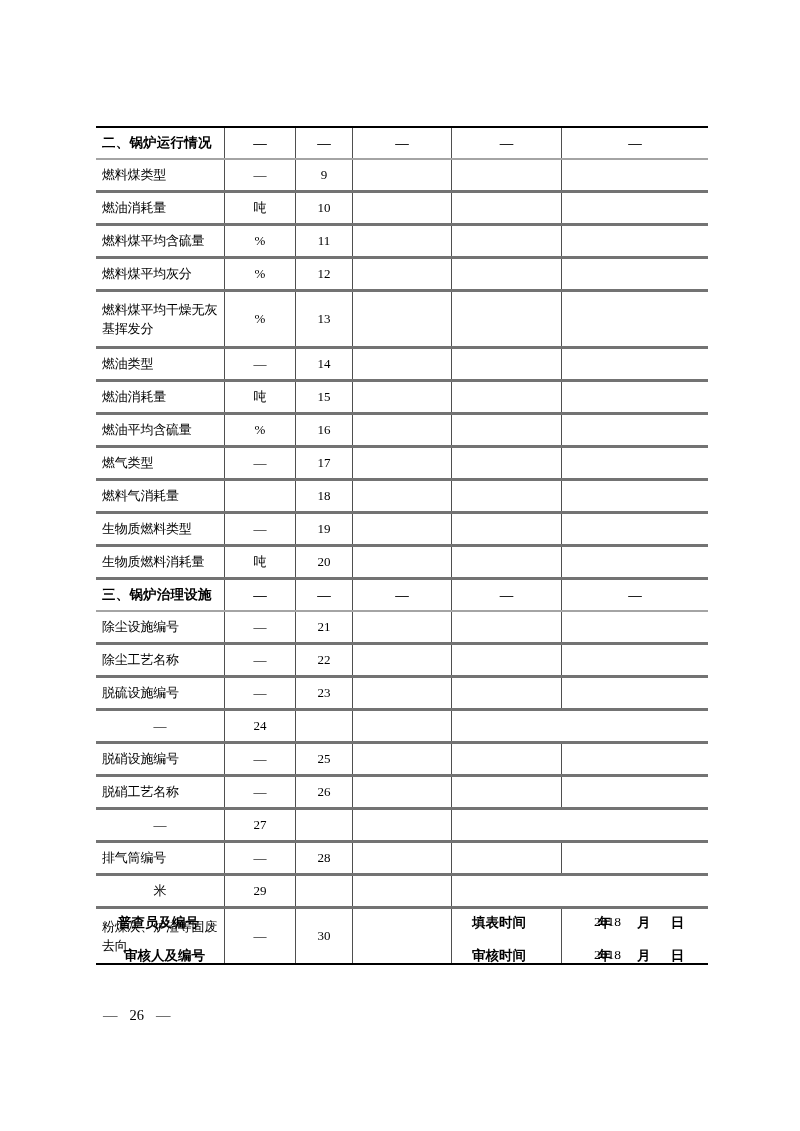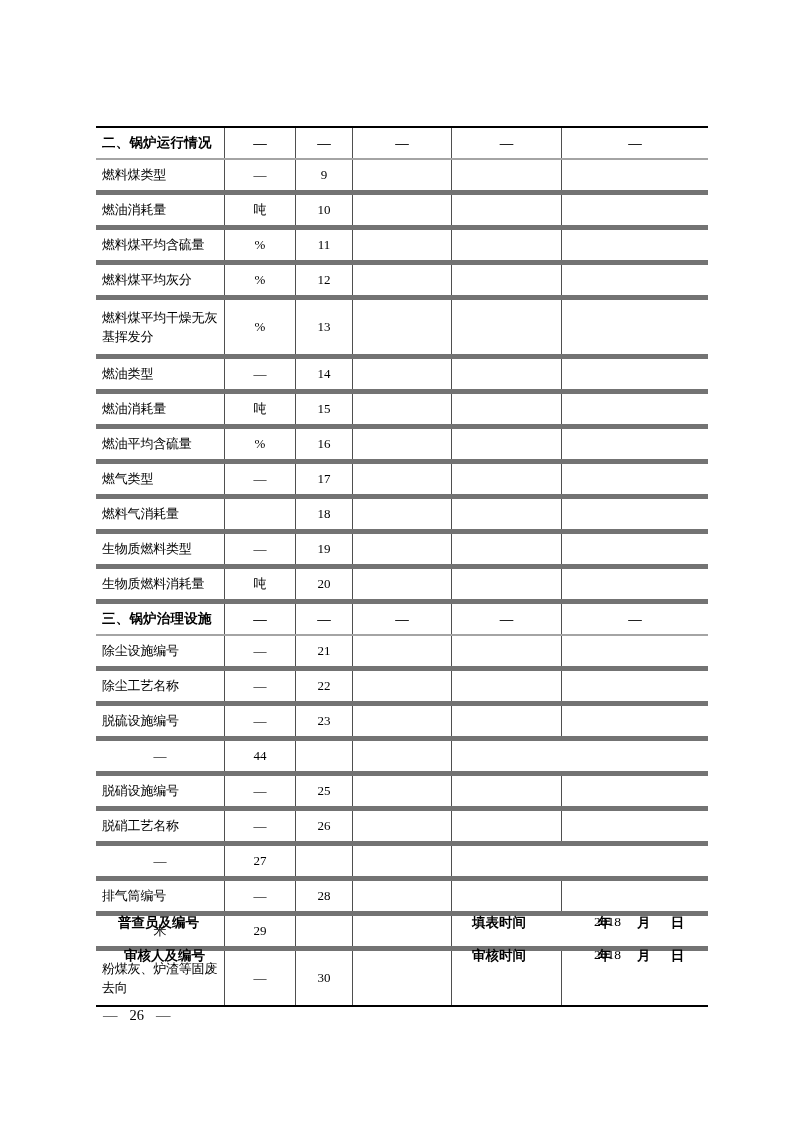--- a/index.html
+++ b/index.html
@@ -25,21 +25,21 @@
     left: 96px;
     top: 126px;
     width: 612px;
     border-top: 2px solid #000000;
     border-bottom: 2px solid #000000;
   }
   .t-row {
     display: grid;
     grid-template-columns: 129px 71px 57px 99px 110px 146px;
     height: 30px;
-    border-bottom: 5px solid #737373;
+    border-bottom: 3px solid #737373;
   }
   .t-row.tall { height: 54px; }
   .t-row.section { border-bottom: 2px solid #a4a4a4; }
   .t-row:last-child { border-bottom: none; }
 
   .cell {
     display: flex;
     align-items: center;
     justify-content: center;
     border-right: 1px solid #4f4f4f;
@@ -213,21 +213,21 @@
       <div class="t-row">
         <div class="cell label">脱硫设施编号</div>
         <div class="cell">—</div>
         <div class="cell">23</div>
         <div class="cell"></div>
         <div class="cell"></div>
         <div class="cell"></div>
       </div>
       <div class="t-row">
         <div class="cell">—</div>
-        <div class="cell">44</div>
+        <div class="cell">24</div>
         <div class="cell"></div>
         <div class="cell"></div>
         <div class="cell"></div>
       </div>
       <div class="t-row">
         <div class="cell label">脱硝设施编号</div>
         <div class="cell">—</div>
         <div class="cell">25</div>
         <div class="cell"></div>
         <div class="cell"></div>

